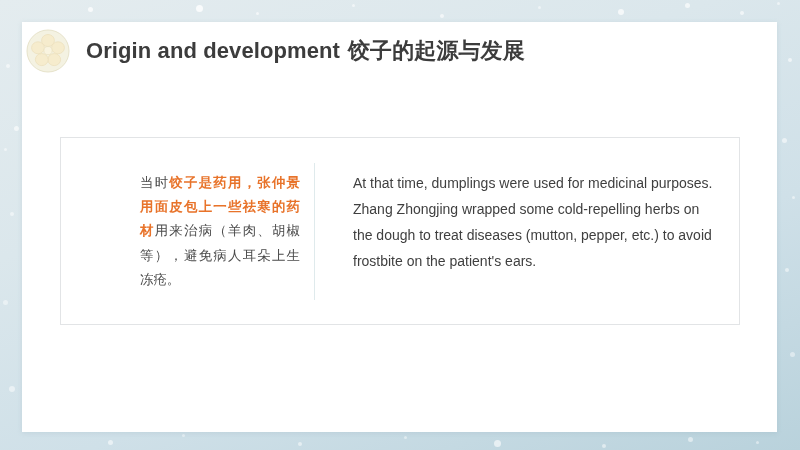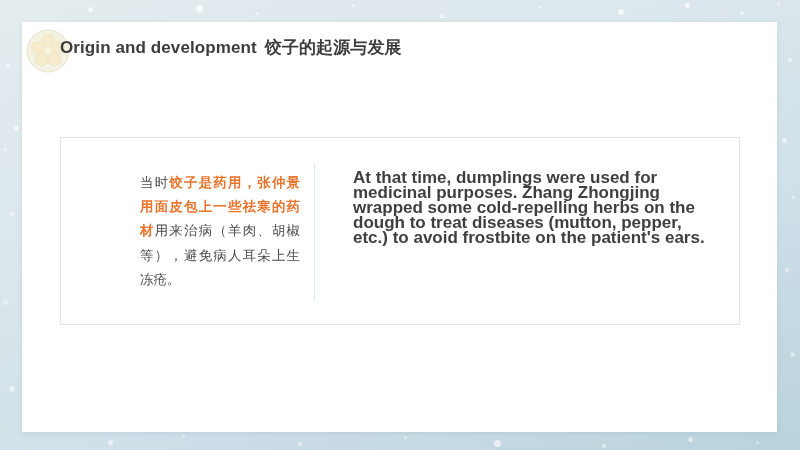--- a/index.html
+++ b/index.html
@@ -57,23 +57,23 @@
   }
   .header-icon {
     position: absolute;
     left: 3px;
     top: 6px;
     width: 46px;
     height: 46px;
   }
   .title-text {
     position: absolute;
-    left: 38px;
+    left: 64px;
     top: 14px;
-    font-size: 17px;
+    font-size: 22px;
     font-weight: bold;
     color: #3c3c3c;
     letter-spacing: 0.1px;
     white-space: nowrap;
   }
   .title-cn {
     font-weight: bold;
     color: #3c3c3c;
     margin-left: 8px;
   }
@@ -122,24 +122,23 @@
     height: 137px;
     background: #dfeaec;
   }
 
   
   .en-col {
     position: absolute;
     left: 292px;
     top: 32px;
     width: 360px;
-    font-size: 17px;
-    line-height: 15px;
+    font-size: 14px;
+    line-height: 26px;
     color: #3f3f3f;
-    font-weight: bold;
   }
 </style>
 </head>
 <body>
 
 <div class="slide">
 
   <div class="dots">
     <div class="dot" style="left:88px;  top:7px;   width:5px;  height:5px;  opacity:.75;"></div>
     <div class="dot" style="left:196px; top:5px;   width:7px;  height:7px;  opacity:.8;"></div>

